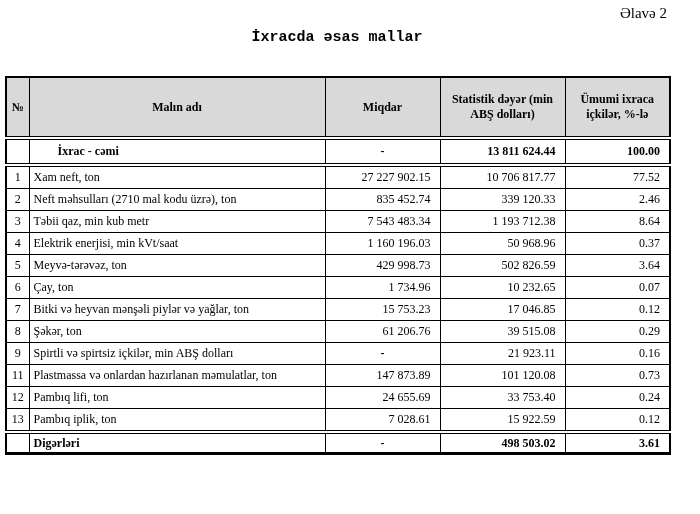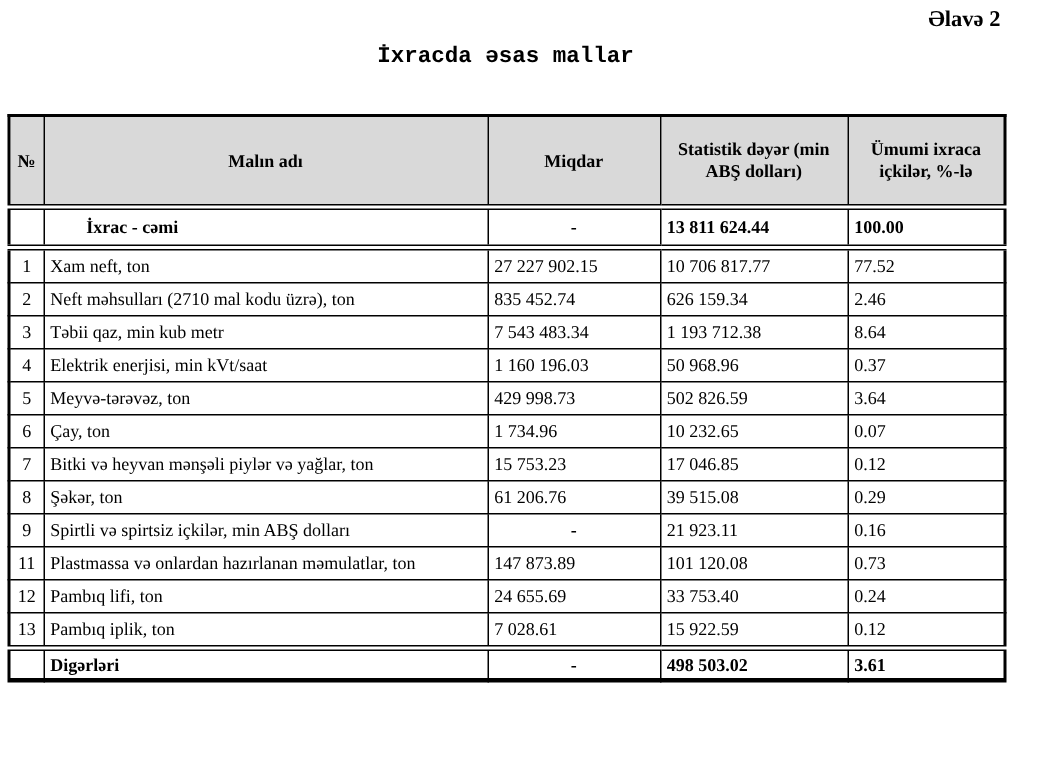--- a/index.html
+++ b/index.html
@@ -8,21 +8,21 @@
     background: #ffffff;
     color: #000000;
     font-family: "Liberation Serif", serif;
     overflow: hidden;
     position: relative;
   }
   .annex {
     position: absolute;
     top: 5px; right: 33px;
     font-size: 15px;
-    font-weight: bold;
+    font-weight: normal;
   }
   .doc-title {
     position: absolute;
     top: 29px; left: 5px;
     width: 664px;
     text-align: center;
     font-size: 15px;
     font-weight: bold;
     font-family: Liberation Mono, monospace;
   }
@@ -52,21 +52,21 @@
     height: 58px;
     text-align: center;
     vertical-align: middle;
     font-weight: bold;
     border-bottom: 4px double #000;
     line-height: 1.25;
   }
   tbody td { height: 21px; vertical-align: middle; }
   td.cell-no    { text-align: center; padding: 0 2px; }
   td.cell-name  { text-align: left; padding-left: 4px; }
-  td.cell-num   { text-align: left; padding-right: 9px; }
+  td.cell-num   { text-align: right; padding-right: 9px; }
   td.cell-dash  { text-align: center; font-weight: bold; }
   tr.row-total td { font-weight: bold; }
   tr.row-grand td { border-bottom: 4px double #000; height: 23px; }
   tr.row-grand td.cell-name { padding-left: 28px; }
   tr.row-others td { border-top: 4px double #000; height: 18px; }
 </style>
 </head>
 <body>
 
 <div class="annex">Əlavə 2</div>
@@ -101,21 +101,21 @@
       <td class="cell-no">1</td>
       <td class="cell-name">Xam neft, ton</td>
       <td class="cell-num">27 227 902.15</td>
       <td class="cell-num">10 706 817.77</td>
       <td class="cell-num">77.52</td>
     </tr>
     <tr>
       <td class="cell-no">2</td>
       <td class="cell-name">Neft məhsulları (2710 mal kodu üzrə), ton</td>
       <td class="cell-num">835 452.74</td>
-      <td class="cell-num">626 159.34</td>
+      <td class="cell-num">339 120.33</td>
       <td class="cell-num">2.46</td>
     </tr>
     <tr>
       <td class="cell-no">3</td>
       <td class="cell-name">Təbii qaz, min kub metr</td>
       <td class="cell-num">7 543 483.34</td>
       <td class="cell-num">1 193 712.38</td>
       <td class="cell-num">8.64</td>
     </tr>
     <tr>

